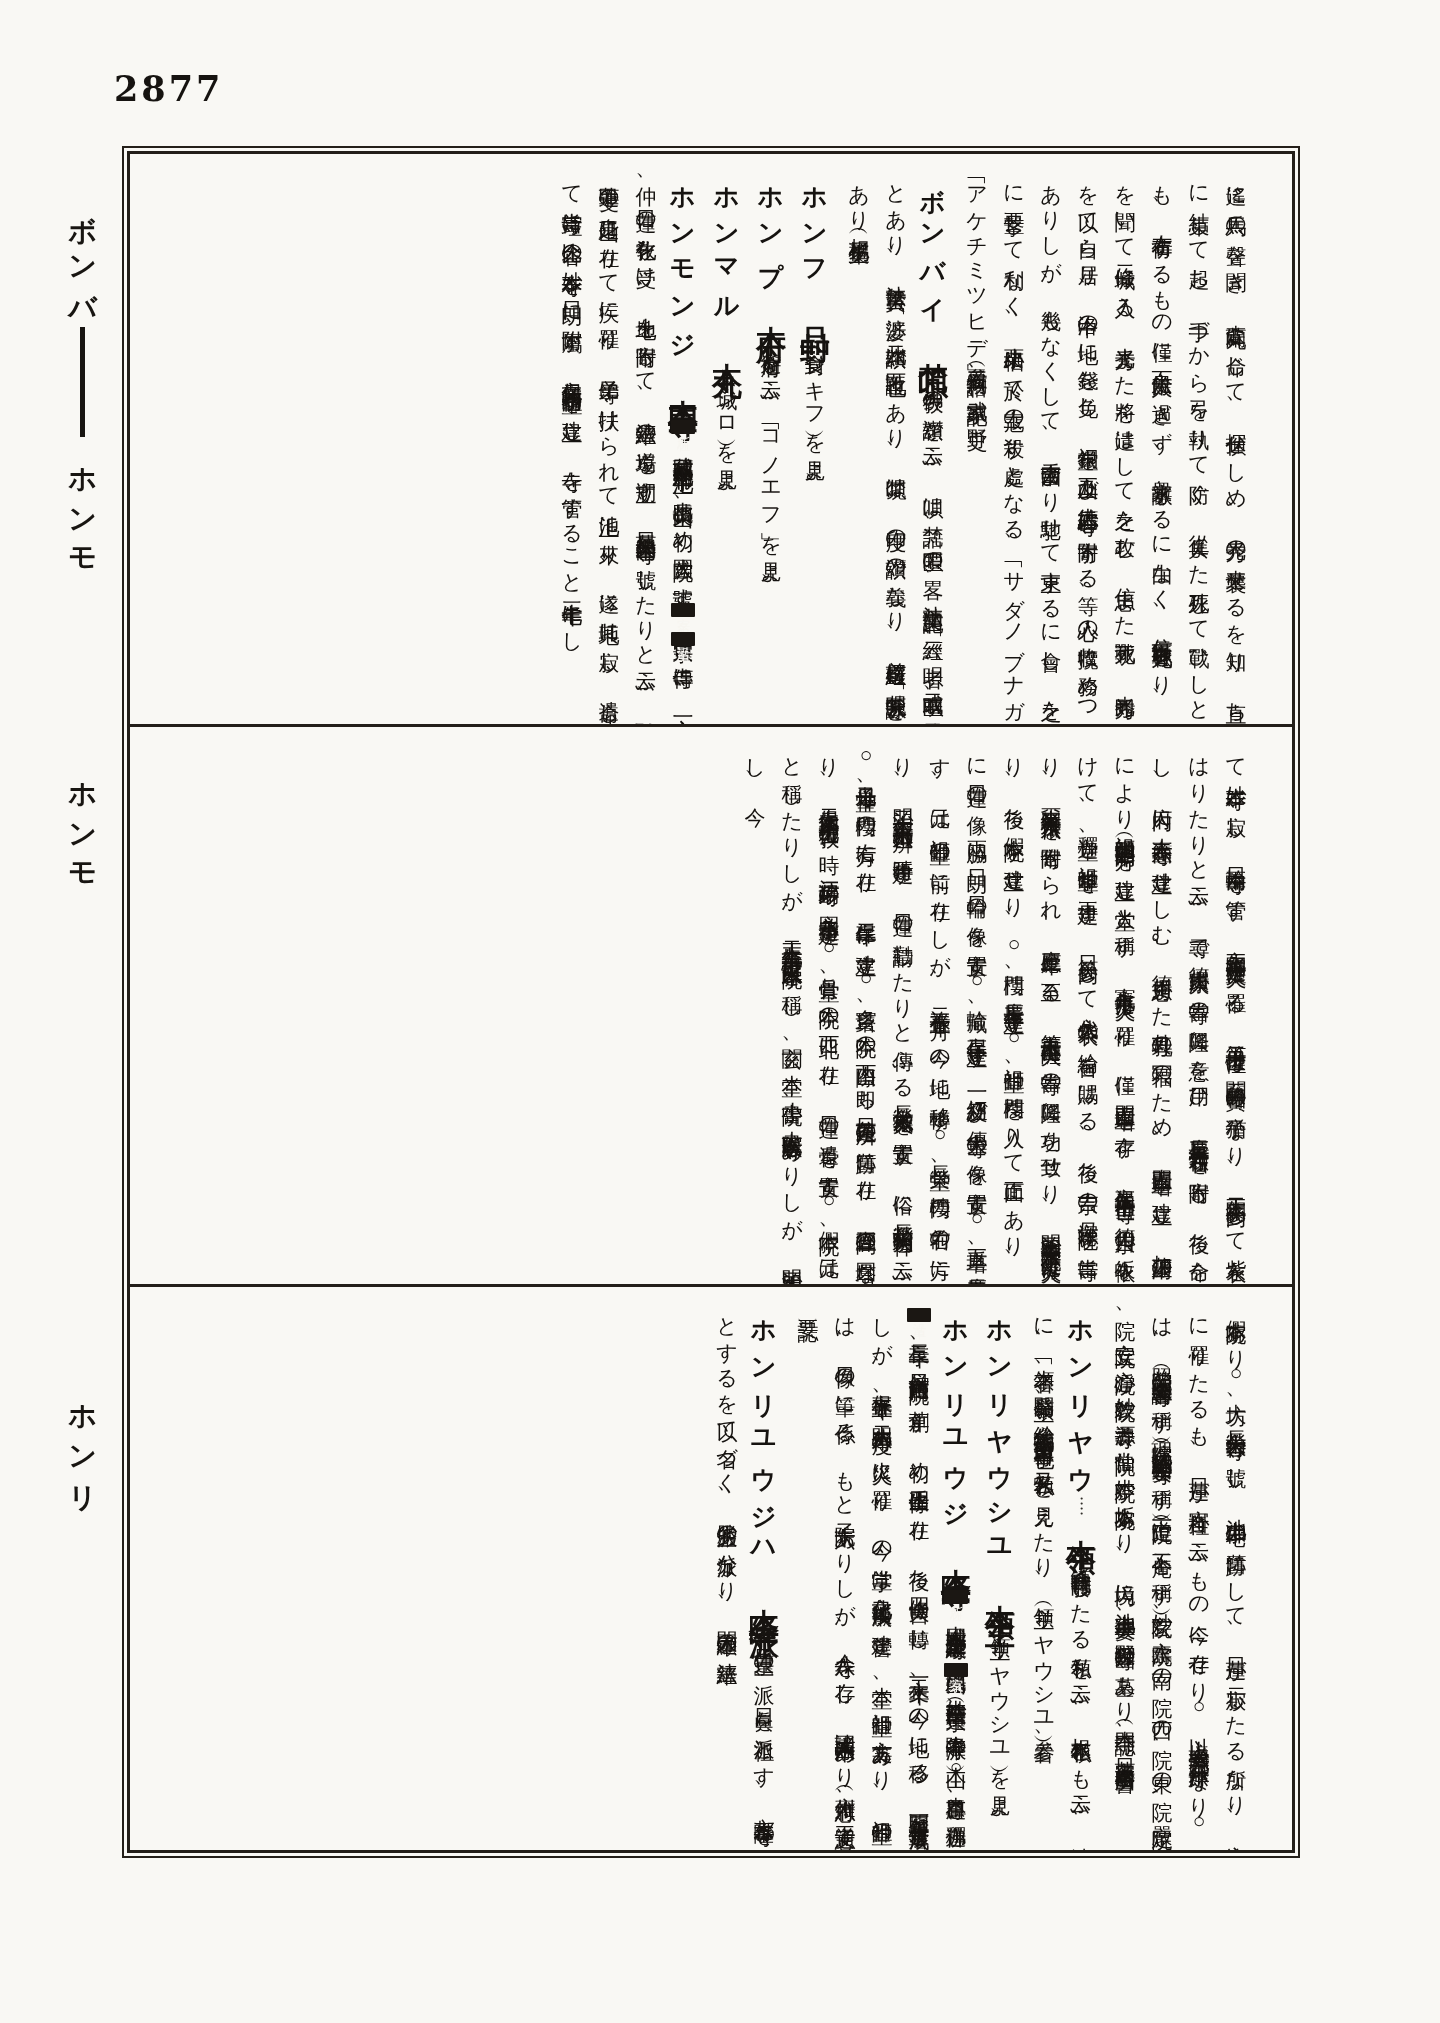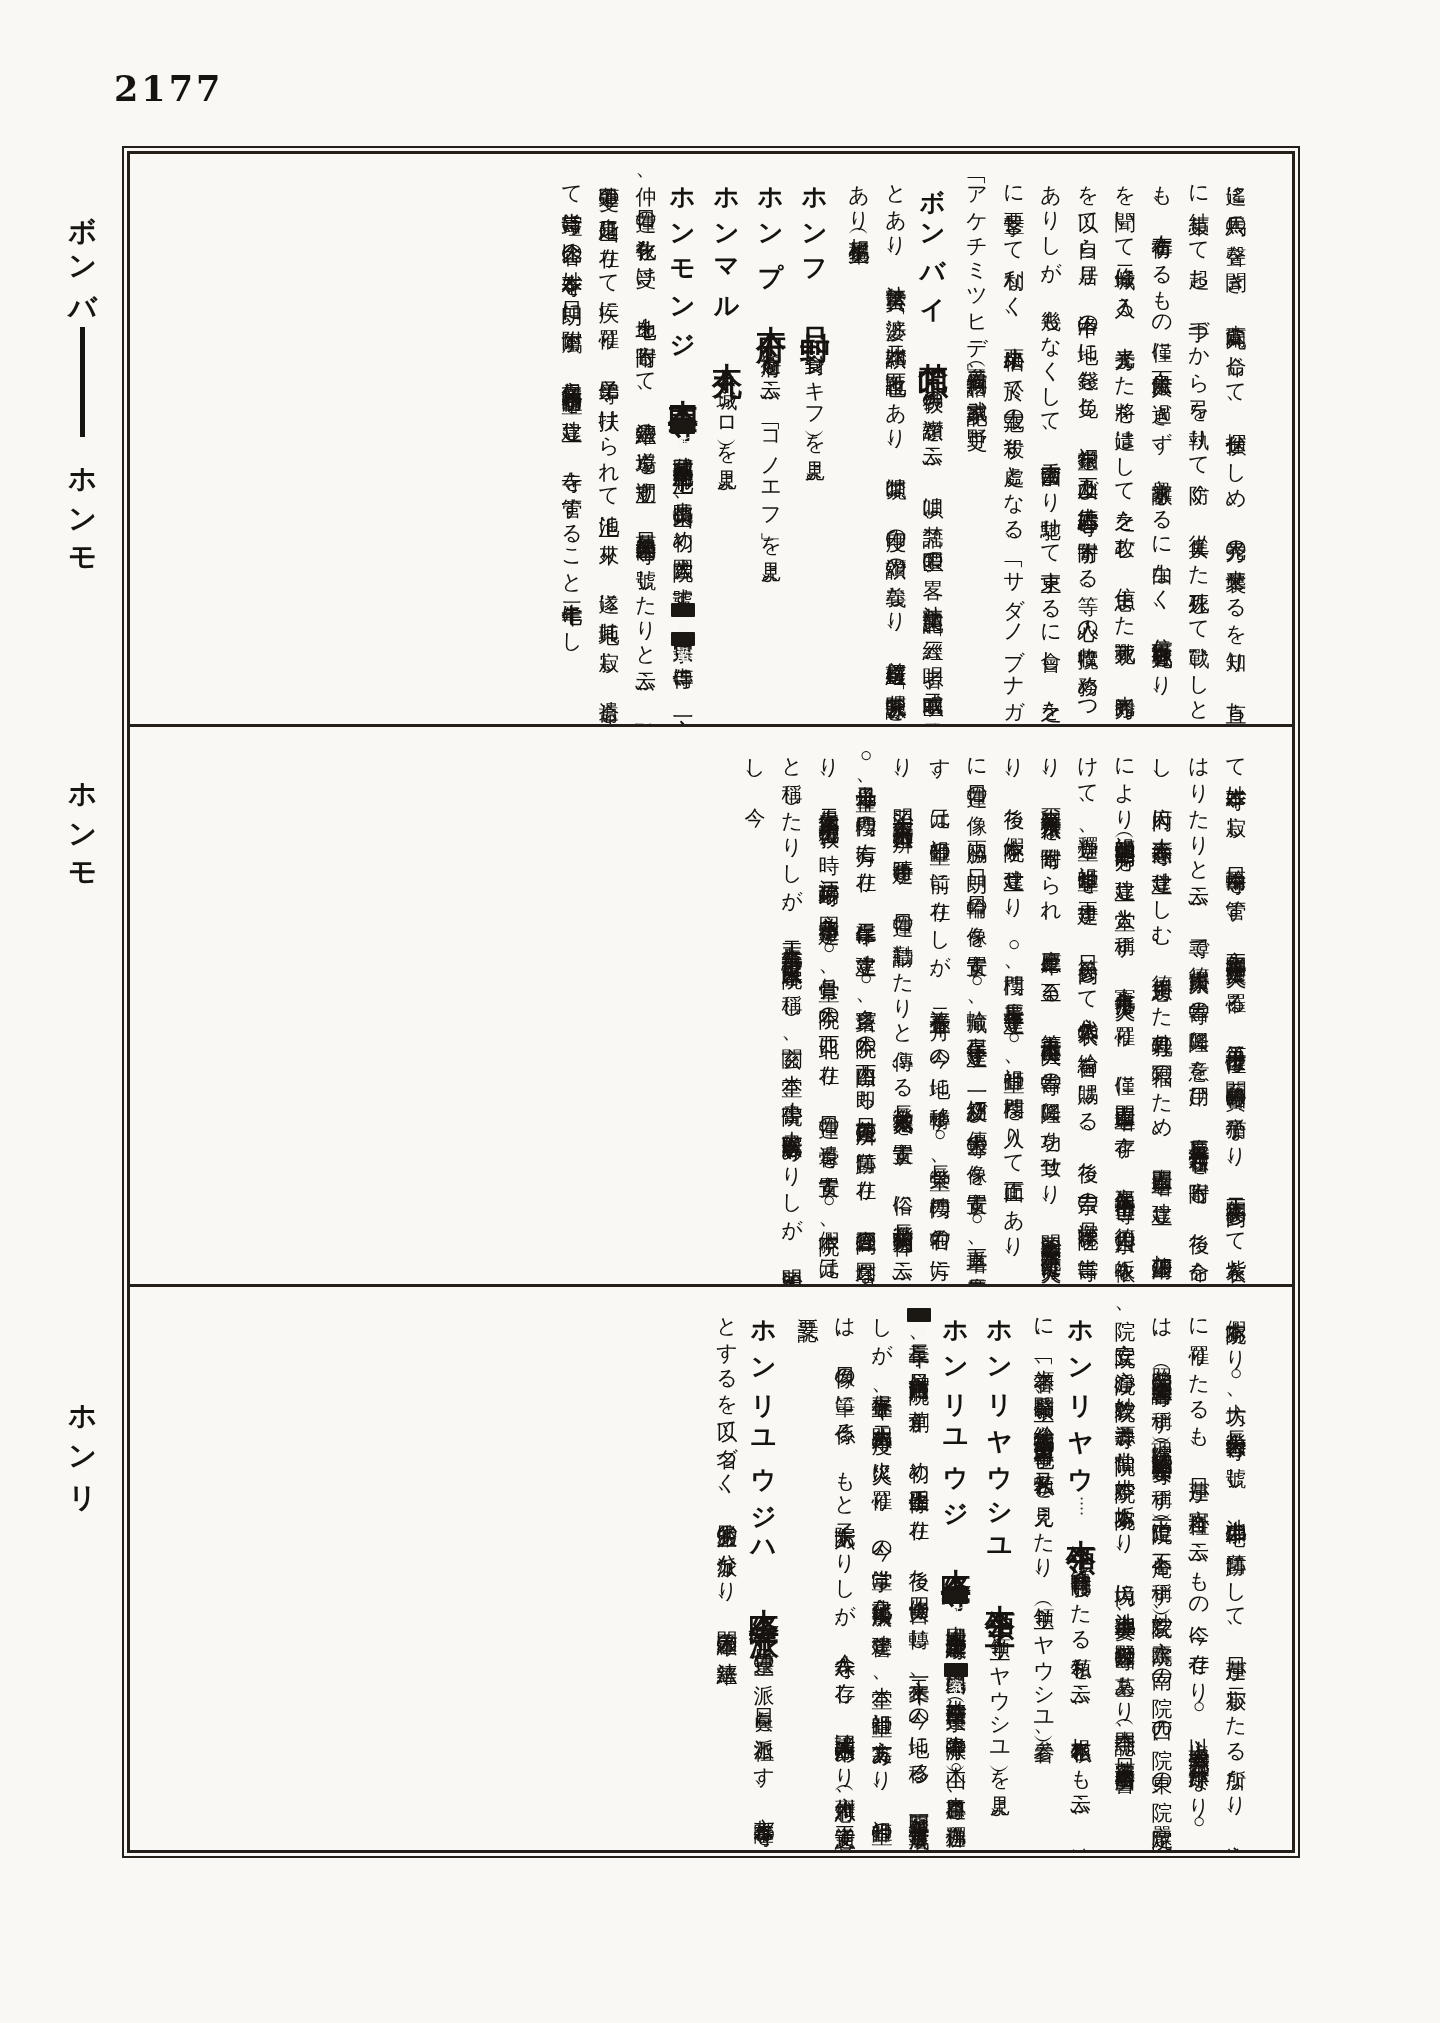--- a/index.html
+++ b/index.html
@@ -65,21 +65,21 @@
     writing-mode:vertical-rl;font-size:28px;letter-spacing:8px;
   }
   .label-dash{width:5px;height:110px;background:#181511;margin:12px 0;}
   #label-range{top:196px;}
   #label-honmo{top:764px;}
   #label-honri{top:1386px;}
 </style>
 </head>
 <body>
 
-<div class="page-number">2177</div>
+<div class="page-number">2877</div>
 
 <div class="margin-label" id="label-range">
   <span>ボンバ</span>
   <div class="label-dash"></div>
   <span>ホンモ</span>
 </div>
 <div class="margin-label" id="label-honmo">
   <span>ホンモ</span>
 </div>
 <div class="margin-label" id="label-honri">

